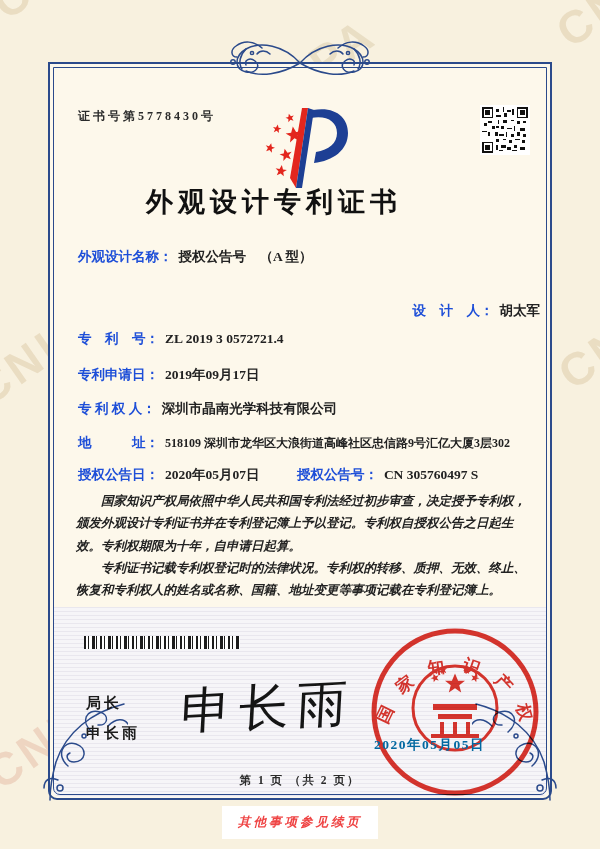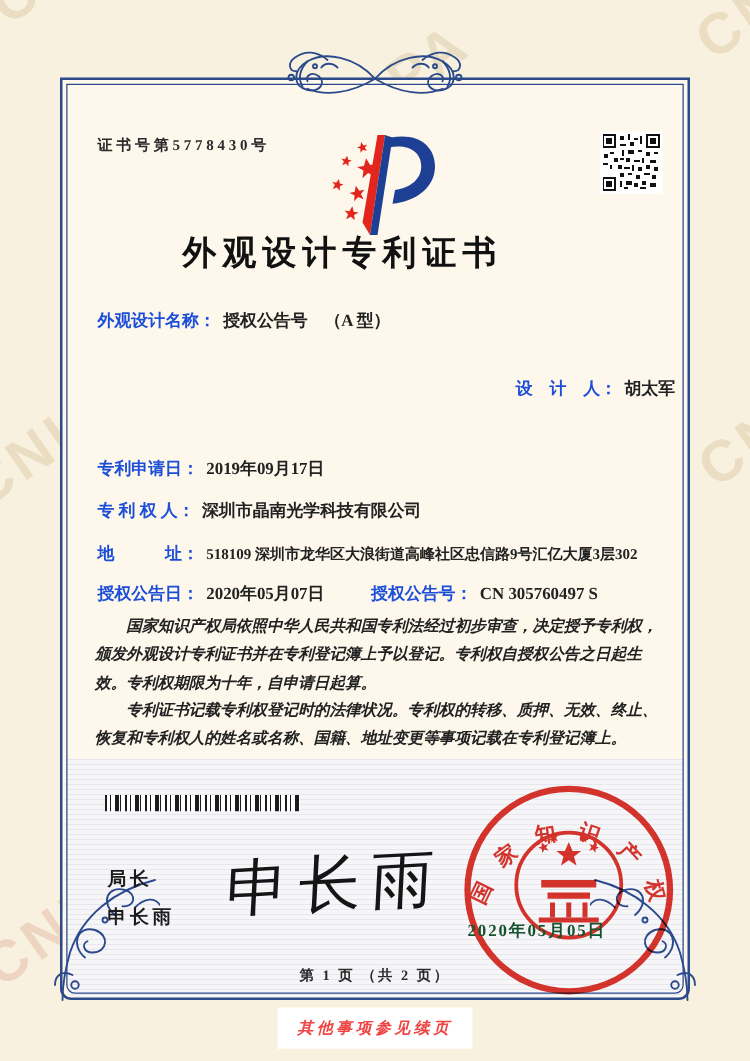--- a/index.html
+++ b/index.html
@@ -52,21 +52,21 @@
          background:repeating-linear-gradient(90deg,
            #1c1c1c 0 2px,#fff 2px 4px,#1c1c1c 4px 5px,#fff 5px 8px,
            #1c1c1c 8px 11px,#fff 11px 12px,#1c1c1c 12px 13px,#fff 13px 16px);}
   .officer{position:absolute; left:86px; z-index:6;
          font-family:"Liberation Sans","DejaVu Sans",sans-serif;
          font-size:15px; font-weight:600; letter-spacing:3px; color:#1c1c1c;}
   .sig{position:absolute; left:180px; top:660px; width:180px; height:100px; z-index:7;}
   .seal{position:absolute; left:369px; top:626px; width:172px; height:172px; z-index:7;
          opacity:0.92; mix-blend-mode:multiply;}
   .seal-date{position:absolute; left:374px; top:736px; width:170px; z-index:8;
-         font-size:13.5px; font-weight:600; letter-spacing:1.5px; color:#14532d;}
+         font-size:13.5px; font-weight:600; letter-spacing:1.5px; color:#0369a1;}
   .page-info{position:absolute; left:48px; top:773px; width:504px; text-align:center;
          font-size:11.5px; letter-spacing:2px; z-index:6; font-weight:600;}
   .cont-note{position:absolute; left:50%; top:806px; transform:translateX(-50%);
          background:#fff; padding:8px 16px; z-index:6; font-size:12.5px; font-style:italic;
          font-weight:600; letter-spacing:3px; color:#ef4444; white-space:nowrap;}
 </style>
 </head>
 <body>
 
 <div class="page">
@@ -194,20 +194,23 @@
   </svg>
 
   <div class="title">外观设计专利证书</div>
 
   <div class="frow" style="top:248px;">
     <span class="lbl">外观设计名称：</span><span class="val">授权公告号　（A 型）</span>
   </div>
   <div class="frow" style="top:302px;text-align:right;">
     <span class="lbl">设　计　人：</span><span class="val">胡太军</span>
   </div>
+  <div class="frow" style="top:330px;">
+    <span class="lbl">专　利　号：</span><span class="val">ZL 2019 3 0572721.4</span>
+  </div>
   <div class="frow" style="top:366px;">
     <span class="lbl">专利申请日：</span><span class="val">2019年09月17日</span>
   </div>
   <div class="frow" style="top:400px;">
     <span class="lbl">专 利 权 人：</span><span class="val">深圳市晶南光学科技有限公司</span>
   </div>
   <div class="frow addr" style="top:434px;">
     <span class="lbl">地　　　址：</span><span class="val">518109 深圳市龙华区大浪街道高峰社区忠信路9号汇亿大厦3层302</span>
   </div>
   <div class="frow" style="top:466px;">

